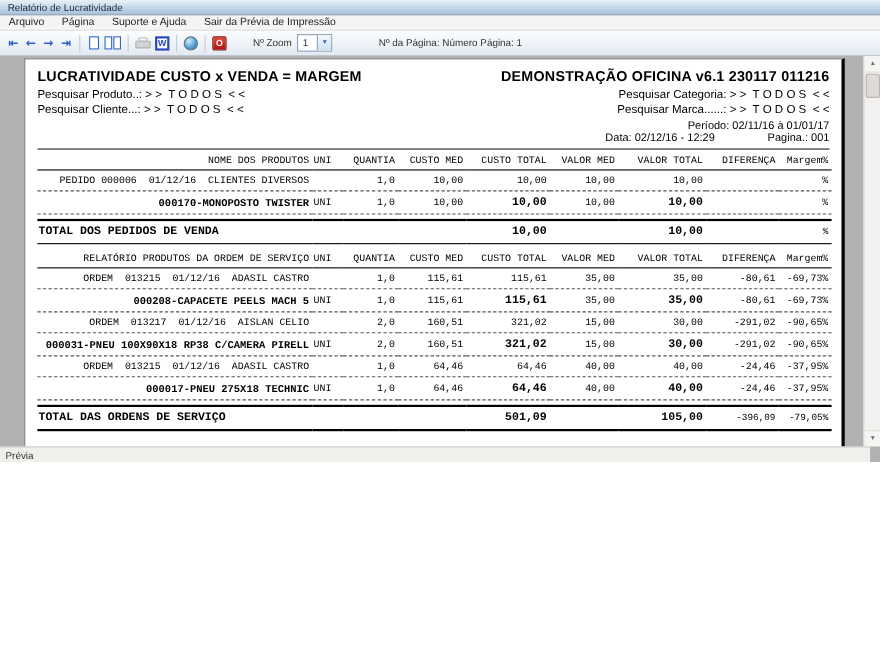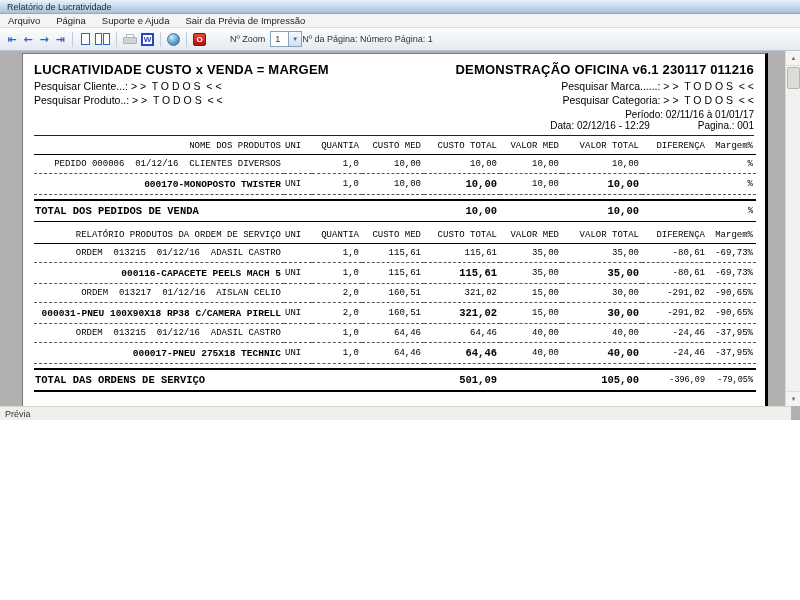--- a/index.html
+++ b/index.html
@@ -34,21 +34,21 @@
   .globe { width:13px; height:13px; border-radius:50%; border:1px solid #56707e;
     background:radial-gradient(circle at 35% 30%, #d2ecf9, #58a3d8 55%, #1f5fa0); }
   .ric { width:13px; height:13px; border:1px solid #8a0c0c; border-radius:2px; color:#fff;
     background:linear-gradient(#e04a3a,#b01010); font-size:8px; font-weight:bold;
     display:flex; align-items:center; justify-content:center; }
   .zoom-label { margin:0 5px 0 22px; }
   .dd { display:flex; align-items:stretch; height:16px; border:1px solid #8aa0b8; background:#fff; }
   .dd-val { width:17px; font-size:9px; display:flex; align-items:center; padding-left:4px; }
   .dd-btn { width:13px; background:linear-gradient(#f4f8fc,#cfe0f2); border-left:1px solid #8aa0b8;
     display:flex; align-items:center; justify-content:center; font-size:6px; color:#2e64c8; }
-  .pageinfo { }
+  .pageinfo { margin-left:42px; }
 
   
   .content { position:absolute; left:0; right:0; top:51px; bottom:14px; background:#b1b1b1; overflow:hidden; }
 
   
   .vscroll { position:absolute; right:0; top:0; bottom:0; width:15px; background:#f2f1ef; border-left:1px solid #d9d9d9; }
   .sc-up, .sc-down { position:absolute; left:0; width:15px; height:15px; background:#f5f4f2;
     display:flex; align-items:center; justify-content:center; font-size:6px; color:#6c6c6c; }
   .sc-up { top:0; border-bottom:1px solid #e0ded9; }
   .sc-down { bottom:0; border-top:1px solid #e0ded9; }
@@ -152,26 +152,26 @@
 
   <div class="content">
     <div class="page">
 
       <div class="rep-head">
         <div class="rh-row rh-title">
           <span>LUCRATIVIDADE CUSTO x VENDA = MARGEM</span>
           <span>DEMONSTRAÇÃO OFICINA v6.1 230117 011216</span>
         </div>
         <div class="rh-row rh-filter">
+          <span>Pesquisar Produto..: &gt; &gt;  T O D O S  &lt; &lt;</span>
+          <span>Pesquisar Categoria: &gt; &gt;  T O D O S  &lt; &lt;</span>
+        </div>
+        <div class="rh-row rh-filter">
           <span>Pesquisar Cliente...: &gt; &gt;  T O D O S  &lt; &lt;</span>
           <span>Pesquisar Marca......: &gt; &gt;  T O D O S  &lt; &lt;</span>
-        </div>
-        <div class="rh-row rh-filter">
-          <span>Pesquisar Produto..: &gt; &gt;  T O D O S  &lt; &lt;</span>
-          <span>Pesquisar Categoria: &gt; &gt;  T O D O S  &lt; &lt;</span>
         </div>
         <div class="rh-meta">
           <span>Período: 02/11/16 à 01/01/17</span>
           <span class="rh-meta-right">
             <span>Data: 02/12/16 - 12:29</span>
             <span>Pagina.: 001</span>
           </span>
         </div>
       </div>
 
@@ -251,21 +251,21 @@
               <td class="uni"></td>
               <td class="num">1,0</td>
               <td class="num">115,61</td>
               <td class="num">115,61</td>
               <td class="num">35,00</td>
               <td class="num">35,00</td>
               <td class="num">-80,61</td>
               <td class="num">-69,73%</td>
             </tr>
             <tr class="rowdata">
-              <td class="name bname">000116-CAPACETE PEELS MACH 5</td>
+              <td class="name bname">000208-CAPACETE PEELS MACH 5</td>
               <td class="uni">UNI</td>
               <td class="num">1,0</td>
               <td class="num">115,61</td>
               <td class="num bigv">115,61</td>
               <td class="num">35,00</td>
               <td class="num bigv">35,00</td>
               <td class="num">-80,61</td>
               <td class="num">-69,73%</td>
             </tr>
             <tr class="rowdata">

